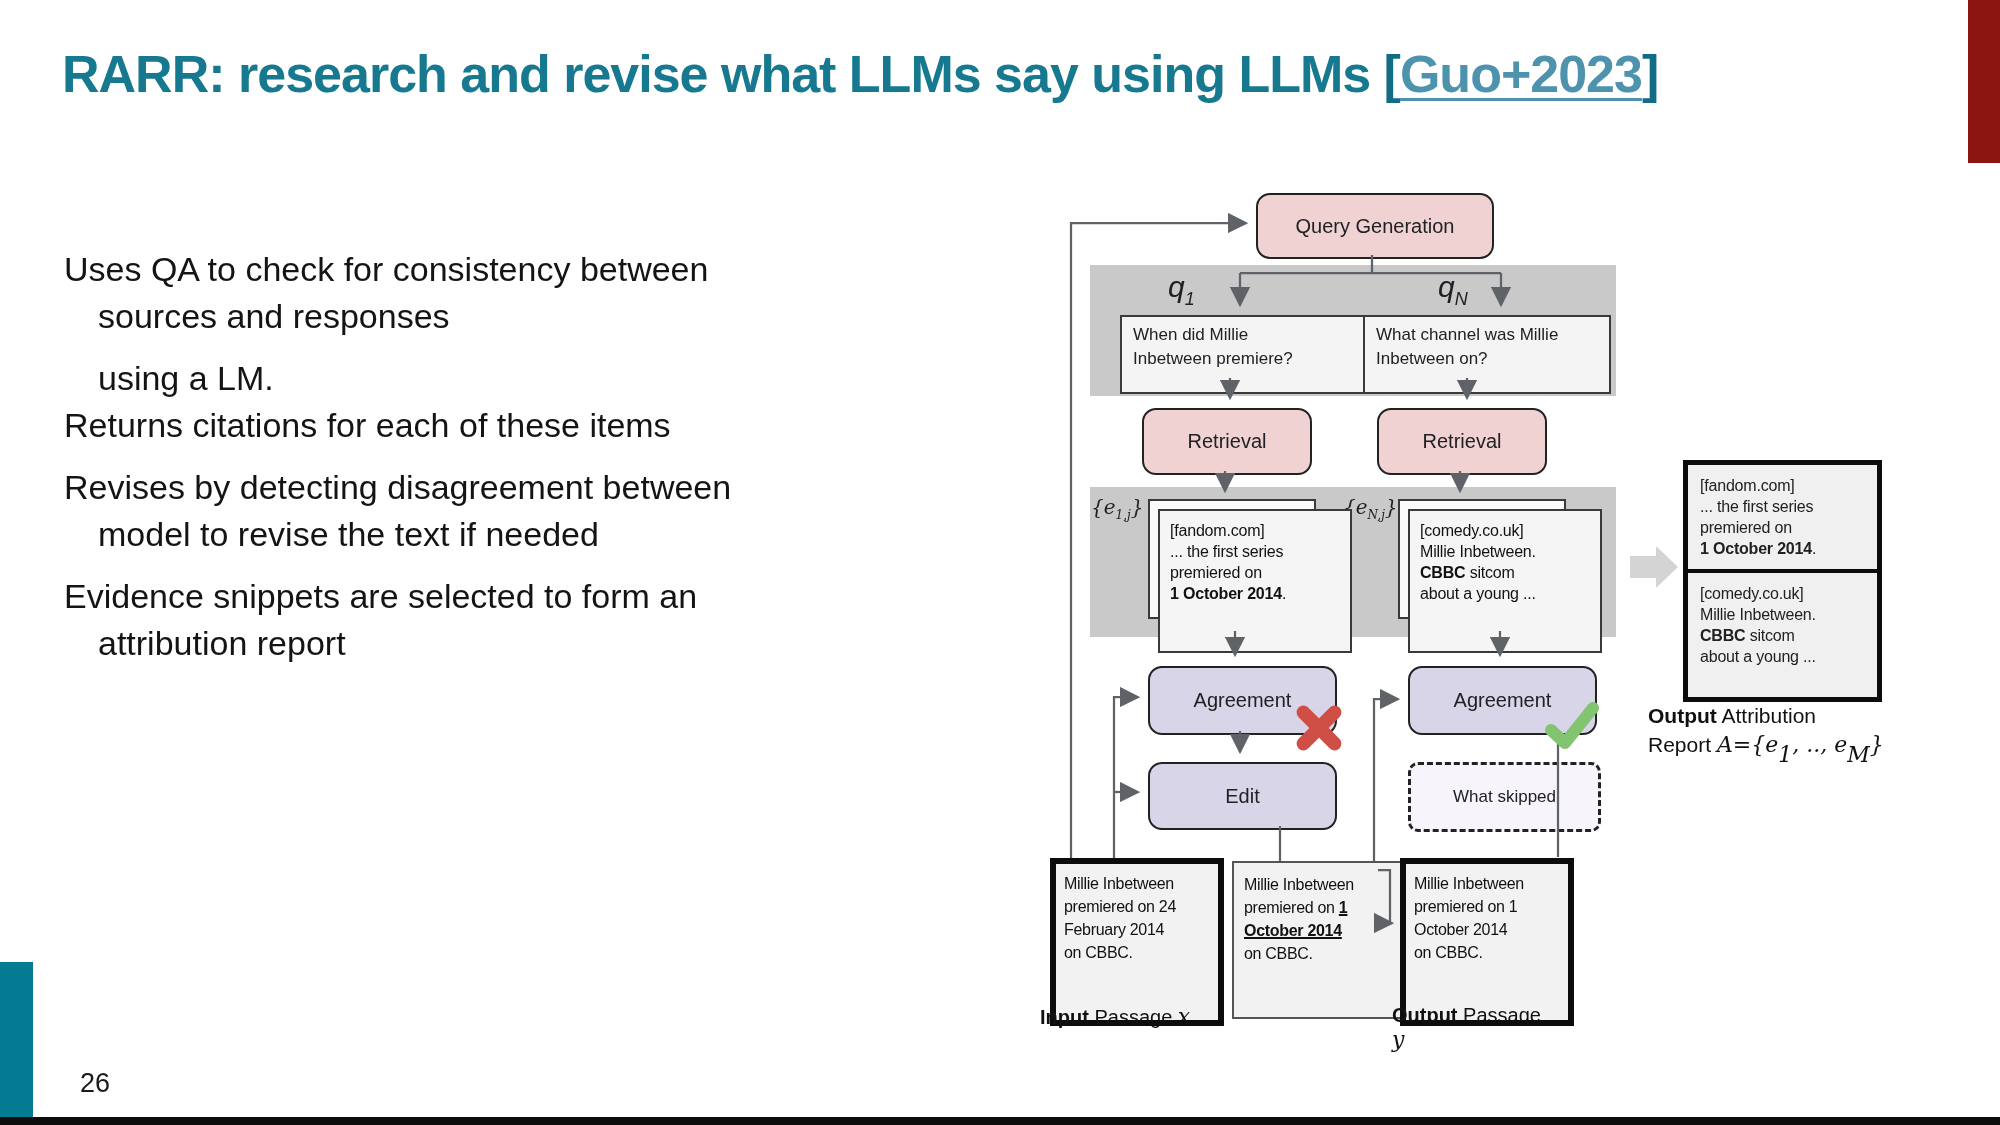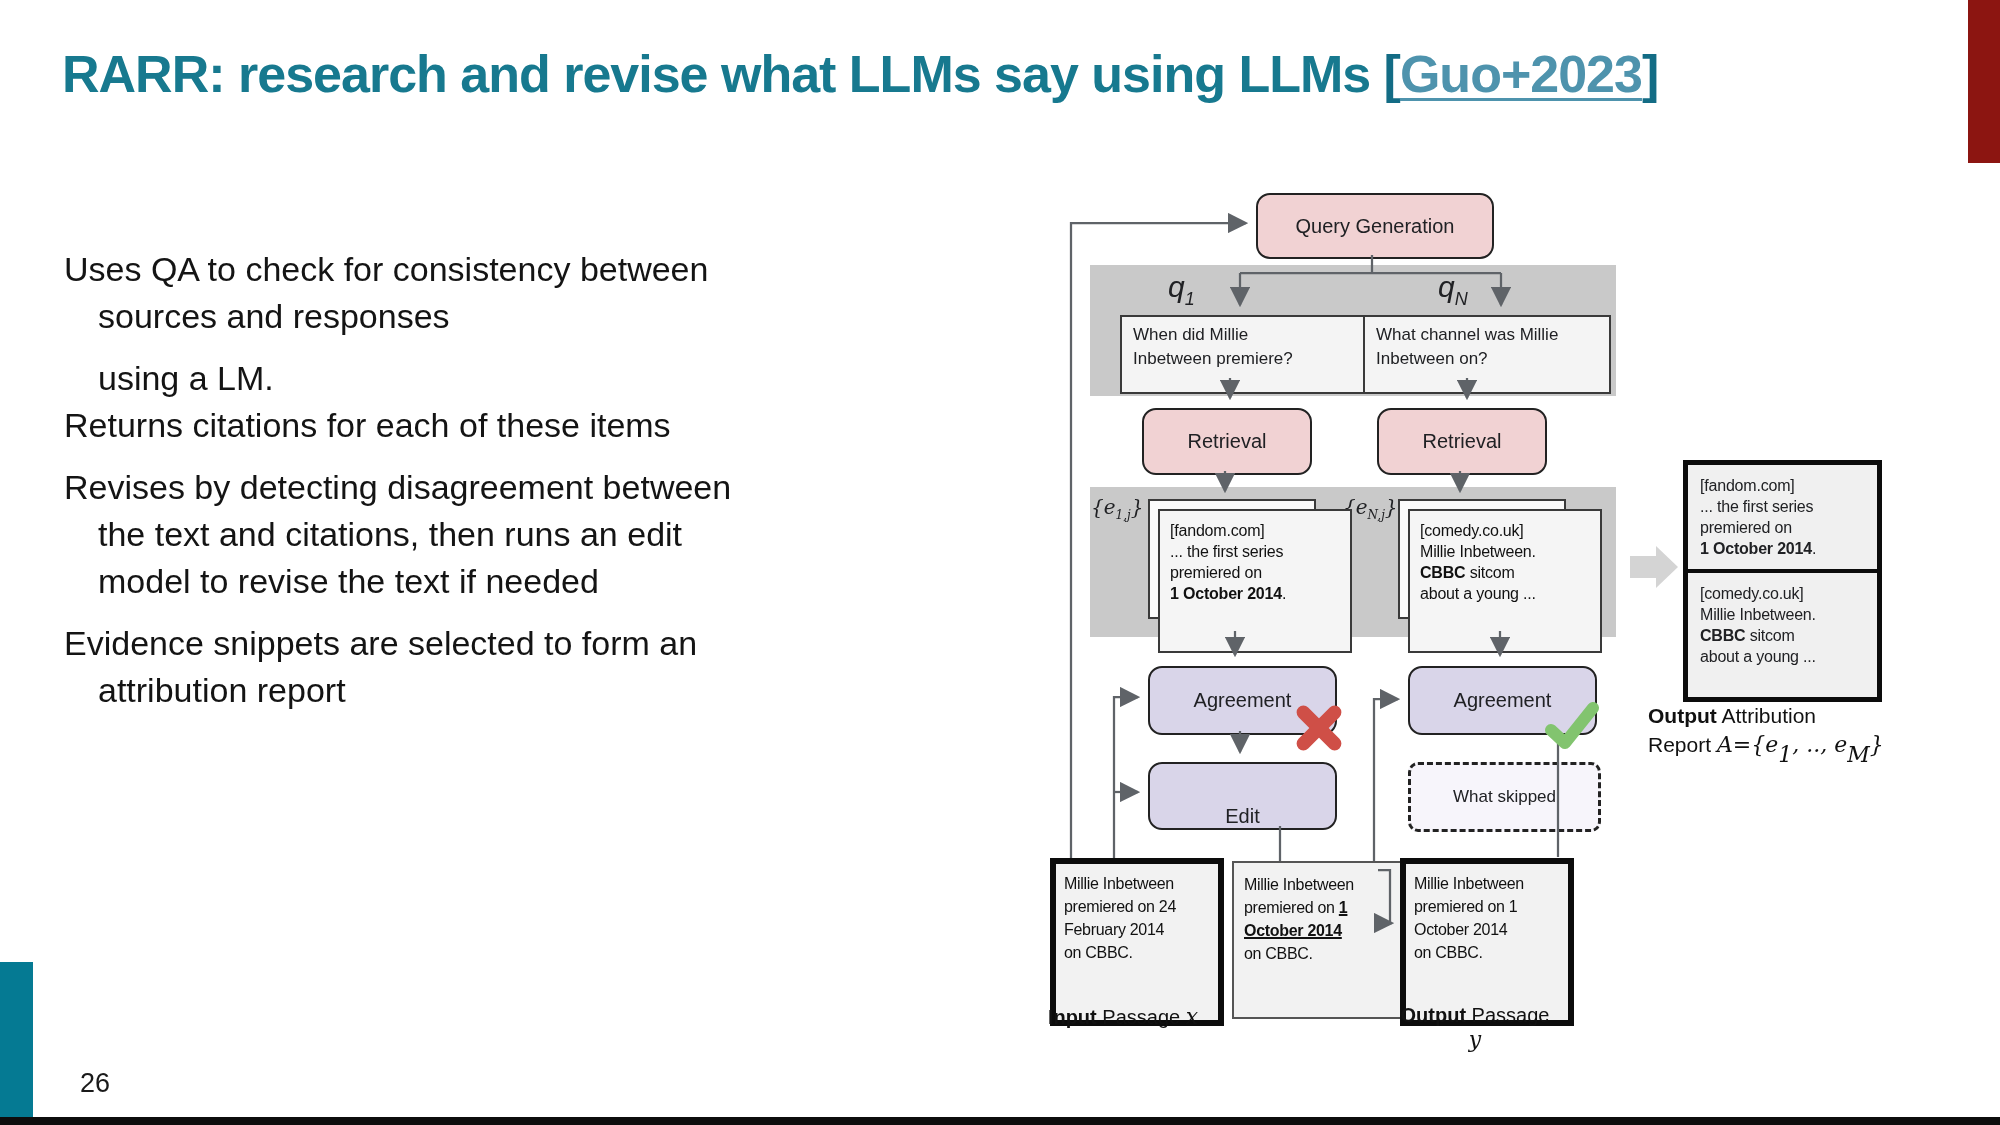--- a/index.html
+++ b/index.html
@@ -43,21 +43,21 @@
            letter-spacing:-0.3px;padding:10px 10px;z-index:3;}
   .thinbox div{white-space:nowrap;}
   .report{background:#f0f0f0;border:5px solid #0c0c0c;z-index:3;}
   .rcell{font-size:16px;line-height:21px;letter-spacing:-0.2px;color:#202124;padding:10px 12px;}
   .rcell div{white-space:nowrap;}
   .rcell.second{border-top:4px solid #0c0c0c;}
   .math{font-family:"DejaVu Serif",serif;font-style:italic;}
   .sub{font-size:0.6em;vertical-align:-0.45em;}
   .qlabel{font-family:Liberation Sans, sans-serif;font-style:italic;font-size:30px;color:#202124;z-index:3;}
   .elabel{font-family:"DejaVu Serif",serif;font-style:italic;font-size:20px;color:#202124;z-index:3;}
-  .plabel{font-size:20px;color:#111;text-align:center;z-index:3;}
+  .plabel{font-size:20px;color:#111;text-align:left;z-index:3;}
   .plabel .math{font-size:22px;}
   .caption{font-size:21px;line-height:29px;color:#111;z-index:3;}
   .caption .math{font-size:22px;}
   .ul{text-decoration:underline;text-decoration-thickness:2px;}
   .connectors{z-index:4;pointer-events:none;}
   .icon{z-index:5;}
   .fatbar{background:#d4d4d4;z-index:2;}
   .fathead{width:0;height:0;border-top:21px solid transparent;border-bottom:21px solid transparent;
            border-left:22px solid #d4d4d4;z-index:2;}
 </style>
@@ -77,21 +77,20 @@
   <p class="bullet">
     <span class="bline">Uses QA to check for consistency between</span>
     <span class="bline cont">sources and responses</span>
   </p>
   <p class="bullet">
     <span class="bline cont">using a LM.</span>
     <span class="bline">Returns citations for each of these items</span>
   </p>
   <p class="bullet">
     <span class="bline">Revises by detecting disagreement between</span>
-    <span class="bline cont">the text and citations, then runs an edit</span>
     <span class="bline cont">model to revise the text if needed</span>
   </p>
   <p class="bullet">
     <span class="bline">Evidence snippets are selected to form an</span>
     <span class="bline cont">attribution report</span>
   </p>
 </div>
 
 <div class="abs band" style="left:1090px;top:265px;width:526px;height:131px;"></div>
 <div class="abs band" style="left:1090px;top:487px;width:526px;height:150px;"></div>
@@ -204,21 +203,21 @@
 </div>
 <svg class="abs icon" style="left:1294px;top:703px;" width="50" height="50" viewBox="0 0 48 48">
   <g stroke="#cf4f47" stroke-width="13" stroke-linecap="round">
     <line x1="9" y1="9" x2="39" y2="39"></line>
     <line x1="39" y1="9" x2="9" y2="39"></line>
   </g>
 </svg>
 <svg class="abs icon" style="left:1544px;top:700px;" width="56" height="50" viewBox="0 0 56 48">
   <path d="M7 29 L21 42 L49 7" stroke="#82c46f" stroke-width="12" fill="none" stroke-linecap="round" stroke-linejoin="round"></path>
 </svg>
-<div class="abs lav" style="left:1148px;top:762px;width:185px;height:64px;align-items:flex-end;">
+<div class="abs lav" style="left:1148px;top:762px;width:185px;height:64px;">
   <span>Edit</span>
 </div>
 <div class="abs dashed" style="left:1408px;top:762px;width:187px;height:64px;">
   <span>What skipped</span>
 </div>
 
 <div class="abs thickbox" style="left:1050px;top:858px;width:146px;height:140px;">
   <div>Millie Inbetween</div>
   <div>premiered on 24</div>
   <div>February 2014</div>

